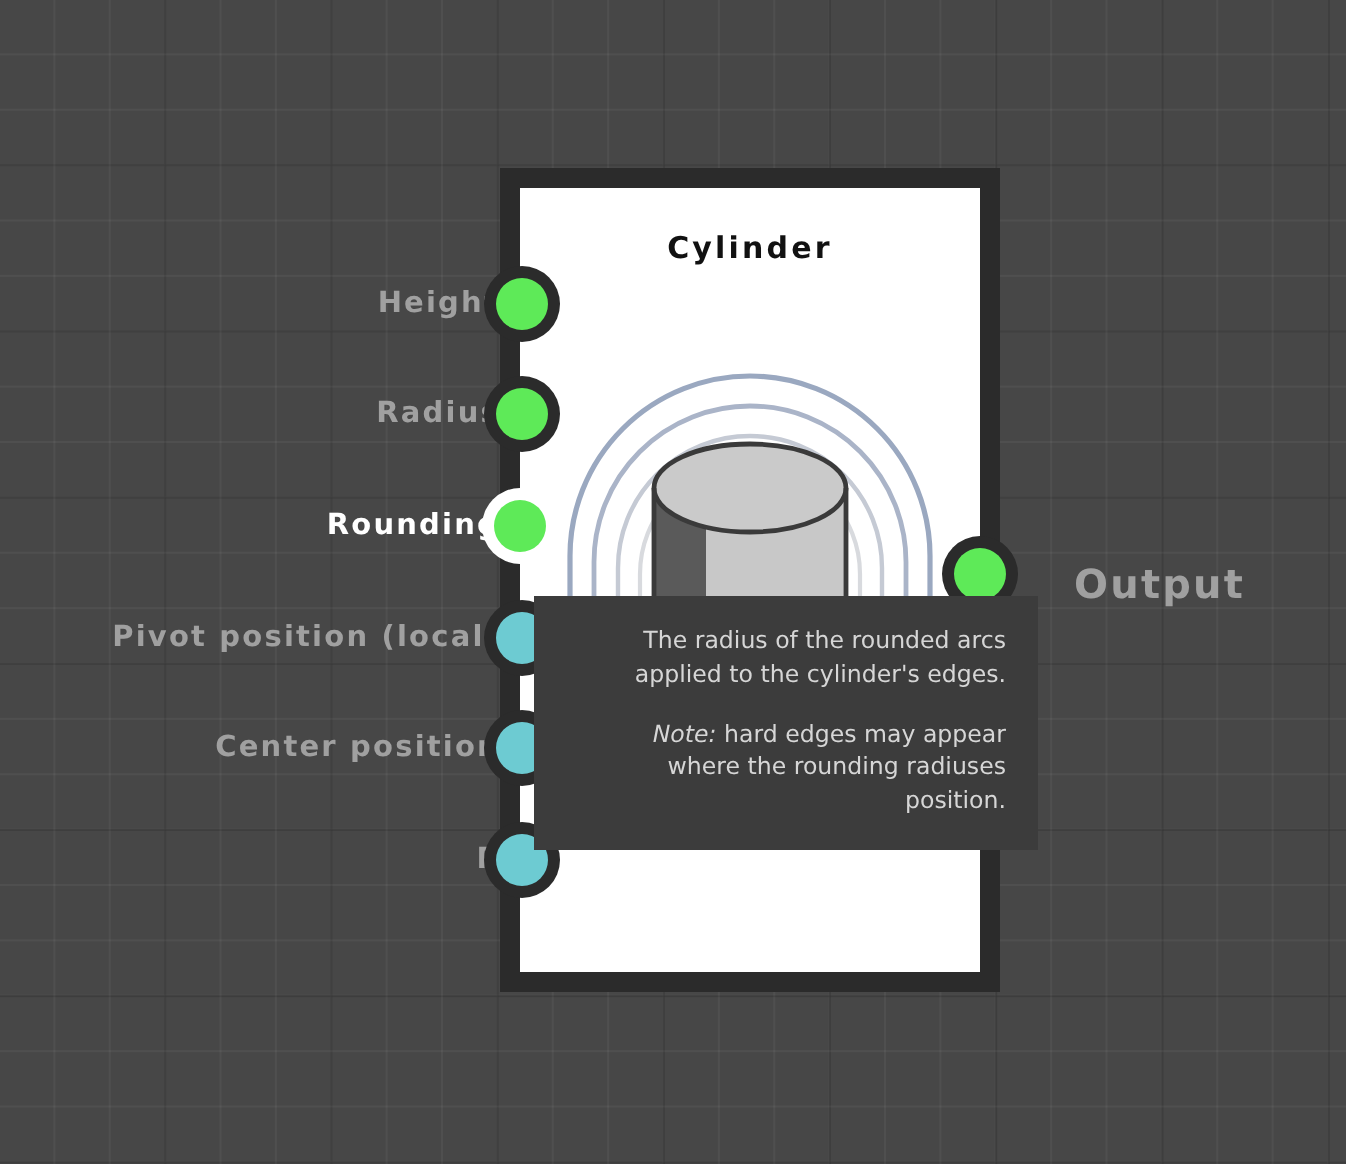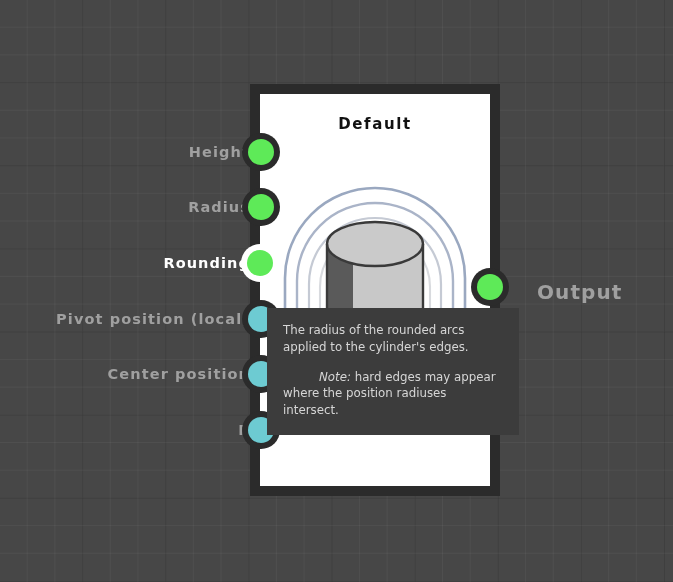--- a/index.html
+++ b/index.html
@@ -91,42 +91,43 @@
     white-space: nowrap;
     font-size: 20px;
     font-weight: bold;
     letter-spacing: 1.1px;
     color: #a0a0a0;
   }
 
   
   .tooltip {
     position: absolute;
-    left: 267px; top: 308px;
+    left: 267px; top: 298px;
     width: 252px;
     background: #3c3c3c;
     padding: 14px 16px 16px 16px;
     color: #d6d6d6;
     font-size: 11.8px;
     line-height: 1.42;
     z-index: 50;
+    text-align: right;
   }
   .tooltip p { margin: 0; }
   .tooltip p + p { margin-top: 13px; }
   .tt-em { font-style: italic; margin-left: 36px; }
   .tt-default { font-style: italic; }
 </style>
 </head>
 <body>
 
 <div id="stage">
 
   <div class="node">
     <div class="node-inner">
-      <div class="node-title">Default</div>
+      <div class="node-title">Cylinder</div>
 
       <div class="cyl-art">
         <svg viewBox="0 0 200 150" width="200" height="150" xmlns="http://www.w3.org/2000/svg">
           <g fill="none" stroke-linecap="round">
             <path d="M 10 150 L 10 96 A 90 90 0 0 1 190 96 L 190 150" stroke="#9aa8c0" stroke-width="2.6"></path>
             <path d="M 22 150 L 22 99 A 78 78 0 0 1 178 99 L 178 150" stroke="#aab4c8" stroke-width="2.4"></path>
             <path d="M 34 150 L 34 102 A 66 66 0 0 1 166 102 L 166 150" stroke="#c5cad4" stroke-width="2.2"></path>
             <path d="M 45 150 L 45 105 A 55 55 0 0 1 155 105 L 155 150" stroke="#d8dade" stroke-width="2.1"></path>
             <path d="M 55 150 L 55 108 A 45 45 0 0 1 145 108 L 145 150" stroke="#e4e5e8" stroke-width="2.0"></path>
             <path d="M 64 150 L 64 111 A 36 36 0 0 1 136 111 L 136 150" stroke="#eceded" stroke-width="1.9"></path>
@@ -170,16 +171,16 @@
     <span class="dot" style="background:#6dcbd2;"></span>
   </div>
 
   <div class="socket" style="left:471px; top:268px;">
     <span class="dot" style="background:#5eea58;"></span>
   </div>
   <div class="out-label" style="top:292px;">Output</div>
 
   <div class="tooltip">
     <p>The radius of the rounded arcs applied to the cylinder's edges.</p>
-    <p><em class="tt-em">Note:</em><span> hard edges may appear where the position radiuses intersect.</span></p>
+    <p><em class="tt-em">Note:</em><span> hard edges may appear where the rounding radiuses position.</span></p>
   </div>
 
 </div>
 
 </body></html>

